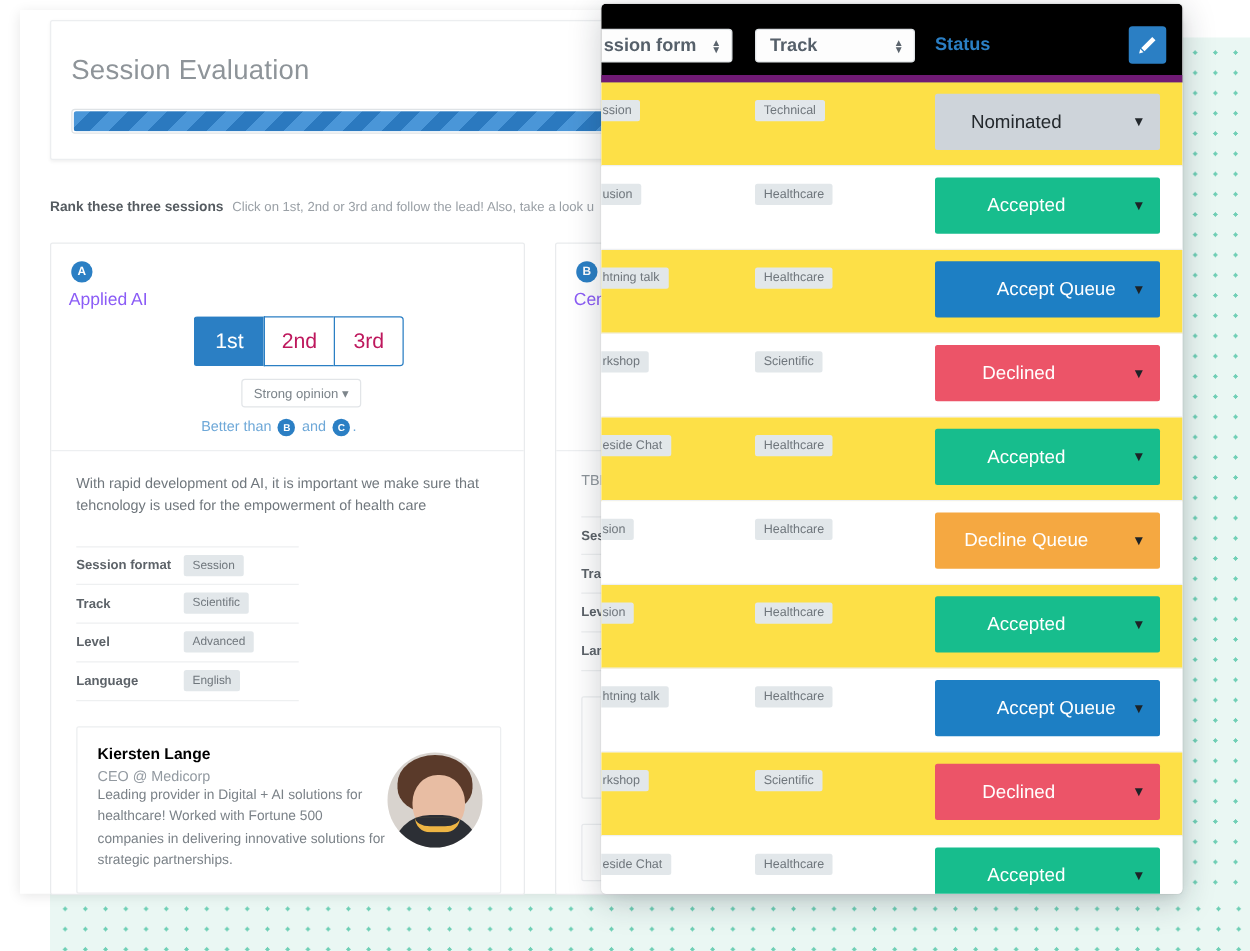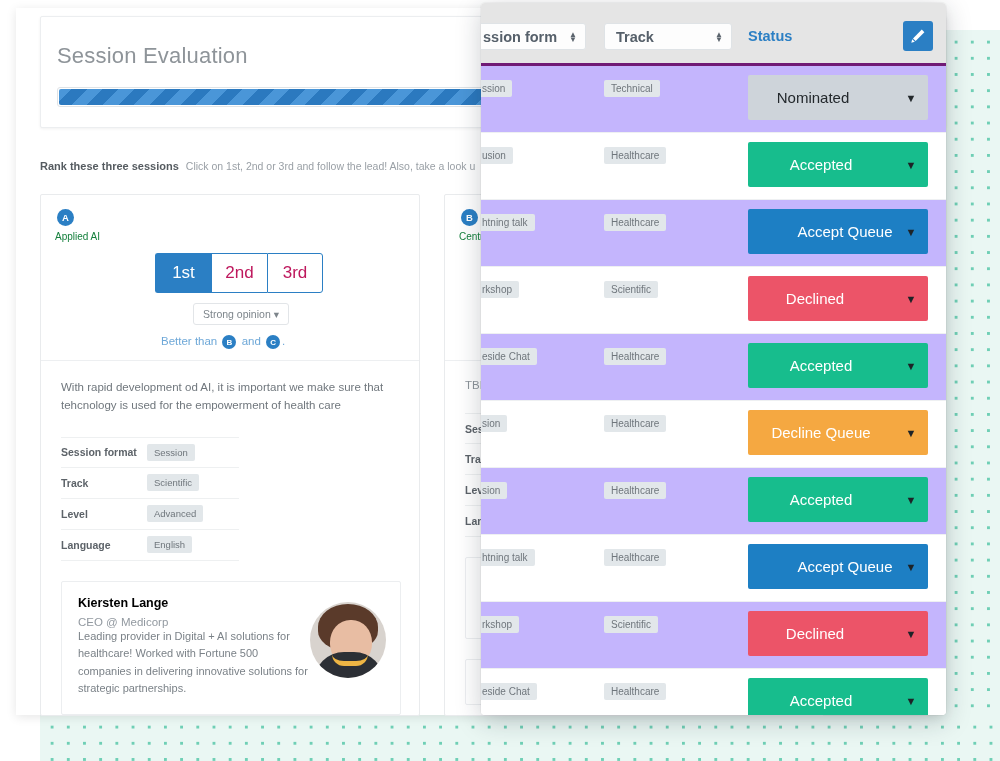--- a/index.html
+++ b/index.html
@@ -65,21 +65,21 @@
   }
   #card-a { left:24px; }
   #card-b { left:428px; }
 
   .card-top { position:relative; height:166px; border-bottom:1px solid #edeff1; }
   .badge-circle {
     position:absolute; left:16px; top:14px; width:17px; height:17px; border-radius:50%;
     background:#2b7fc4; color:#fff; font-size:9.5px; font-weight:700;
     display:flex; align-items:center; justify-content:center; line-height:1;
   }
-  .card-title { position:absolute; left:14px; top:36px; font-size:10px; color:#15803d; white-space:nowrap; }
+  .card-title { position:absolute; left:14px; top:36px; font-size:14px; color:#8b5cf6; white-space:nowrap; }
 
   .rank-group { position:absolute; left:114px; top:58px; display:flex; }
   .rank-btn {
     width:56px; height:40px; border:1px solid #2b7fc4;
     display:flex; align-items:center; justify-content:center;
     font-size:17px; color:#be185d; background:#fff; cursor:pointer;
     border-right-width:0;
   }
   .rank-btn:last-child { border-right-width:1px; border-radius:0 3px 3px 0; }
   .rank-btn:first-child { border-radius:3px 0 0 3px; }
@@ -130,21 +130,21 @@
   .sp-avatar .necklace { position:absolute; left:22px; bottom:12px; width:36px; height:12px; border-bottom:5px solid #eeb544; border-radius:0 0 20px 20px; }
 
   
   #overlay {
     position:absolute; left:481px; top:3px; width:465px; height:712px;
     background:#ffffff; border-radius:4px;
     box-shadow: 0 6px 26px rgba(22,33,45,.22), 0 0 0 1px rgba(0,0,0,.03);
     overflow:hidden;
   }
   #ov-header {
-    position:relative; height:63px; background:#e5e5e5; border-bottom:3px solid #701a75;
+    position:relative; height:63px; background:#000000; border-bottom:6px solid #701a75;
   }
   .ov-select {
     position:absolute; top:20px; height:27px;
     border:1px solid #dfe3e6; border-radius:3px; background:#fdfdfd;
     display:flex; align-items:center; cursor:pointer;
   }
   #ov-sel-form { left:-7px; width:112px; padding-left:8px; }
   #ov-sel-track { left:123px; width:128px; padding-left:11px; }
   .ov-sel-label { font-size:14.5px; font-weight:700; color:#56606a; white-space:nowrap; }
   .sort-arrows {
@@ -153,21 +153,21 @@
   }
   #ov-status-label {
     position:absolute; left:267px; top:25px; font-size:14.5px; font-weight:700; color:#2b7fc4; cursor:pointer;
   }
   #ov-edit-btn {
     position:absolute; right:13px; top:18px; width:30px; height:30px;
     background:#2b7fc4; border-radius:3px; display:flex; align-items:center; justify-content:center; cursor:pointer;
   }
 
   .ov-row { position:relative; height:67px; border-bottom:1px solid #eef0f2; background:#fff; }
-  .ov-row.alt { background:#c4b5fd; }
+  .ov-row.alt { background:#fde047; }
   .tag-chip {
     position:absolute; top:14px; font-size:10px; color:#6f767c;
     background:#e2e7ea; border-radius:2px; padding:3px 7px; white-space:nowrap;
   }
   .chip-form { left:-6px; }
   .chip-track { left:123px; }
   .status-btn {
     position:absolute; left:267px; top:9px; width:180px; height:45px;
     border-radius:2px; display:flex; align-items:center; cursor:pointer;
   }

